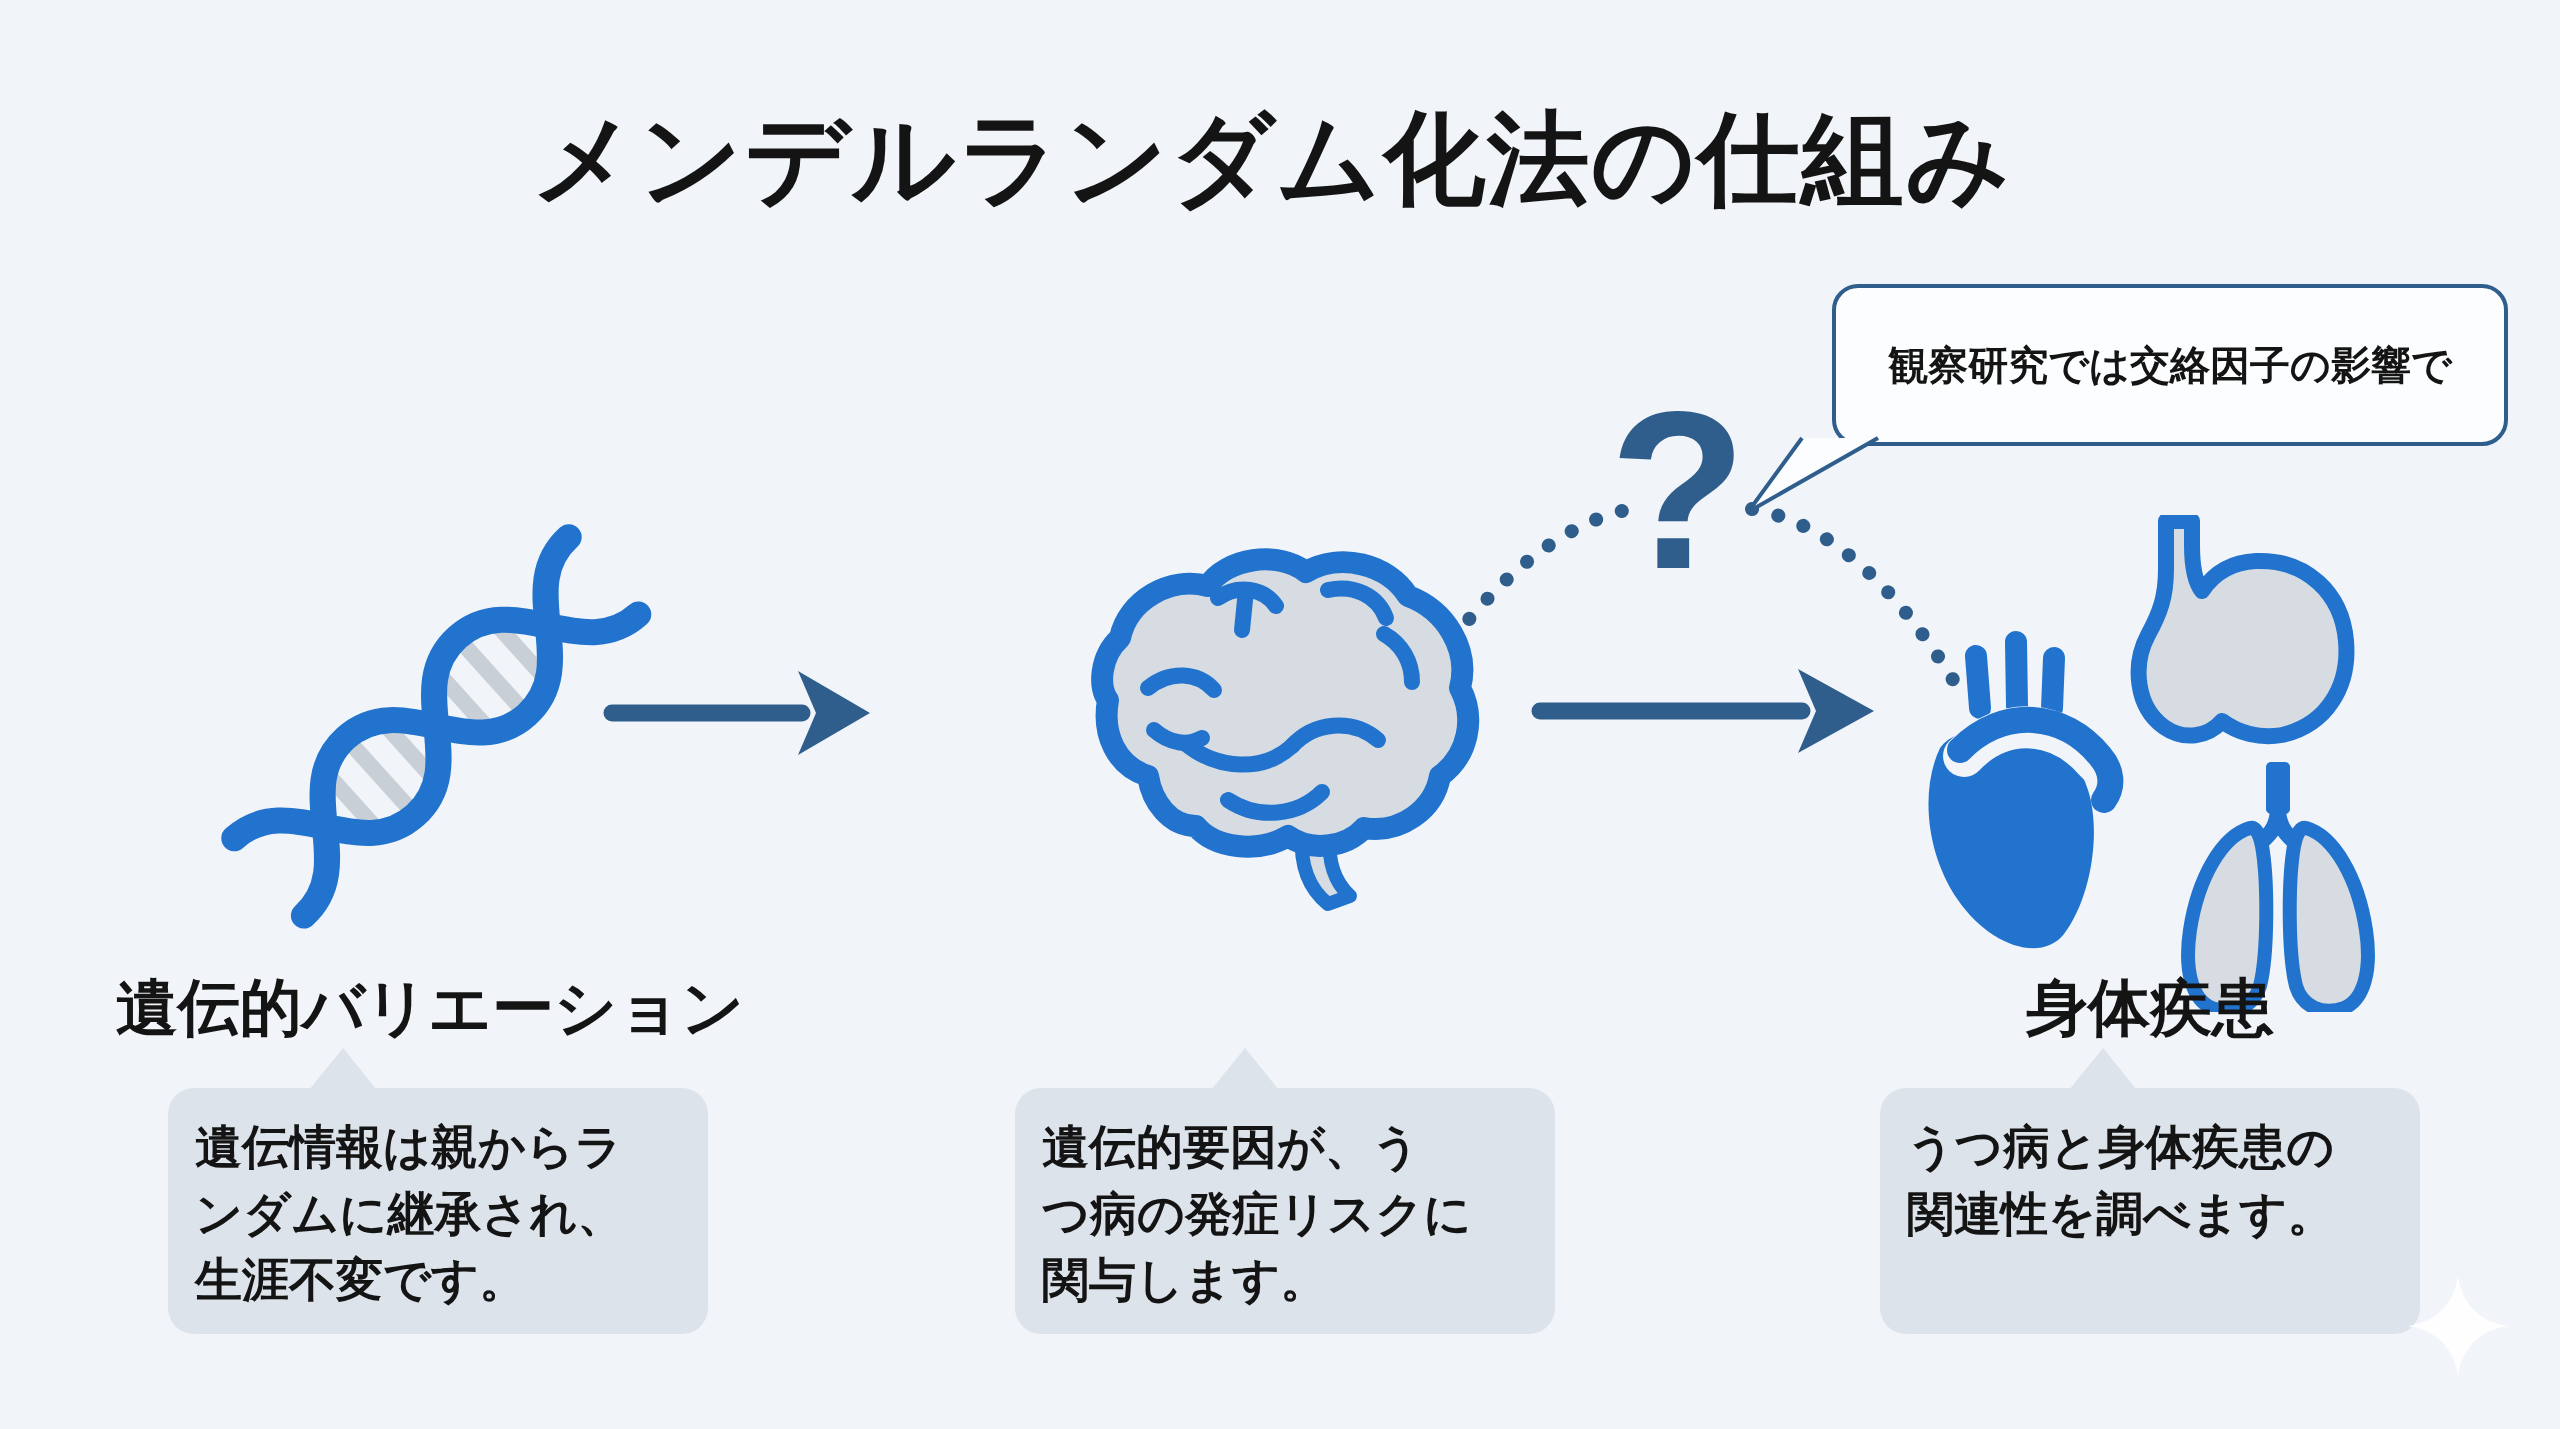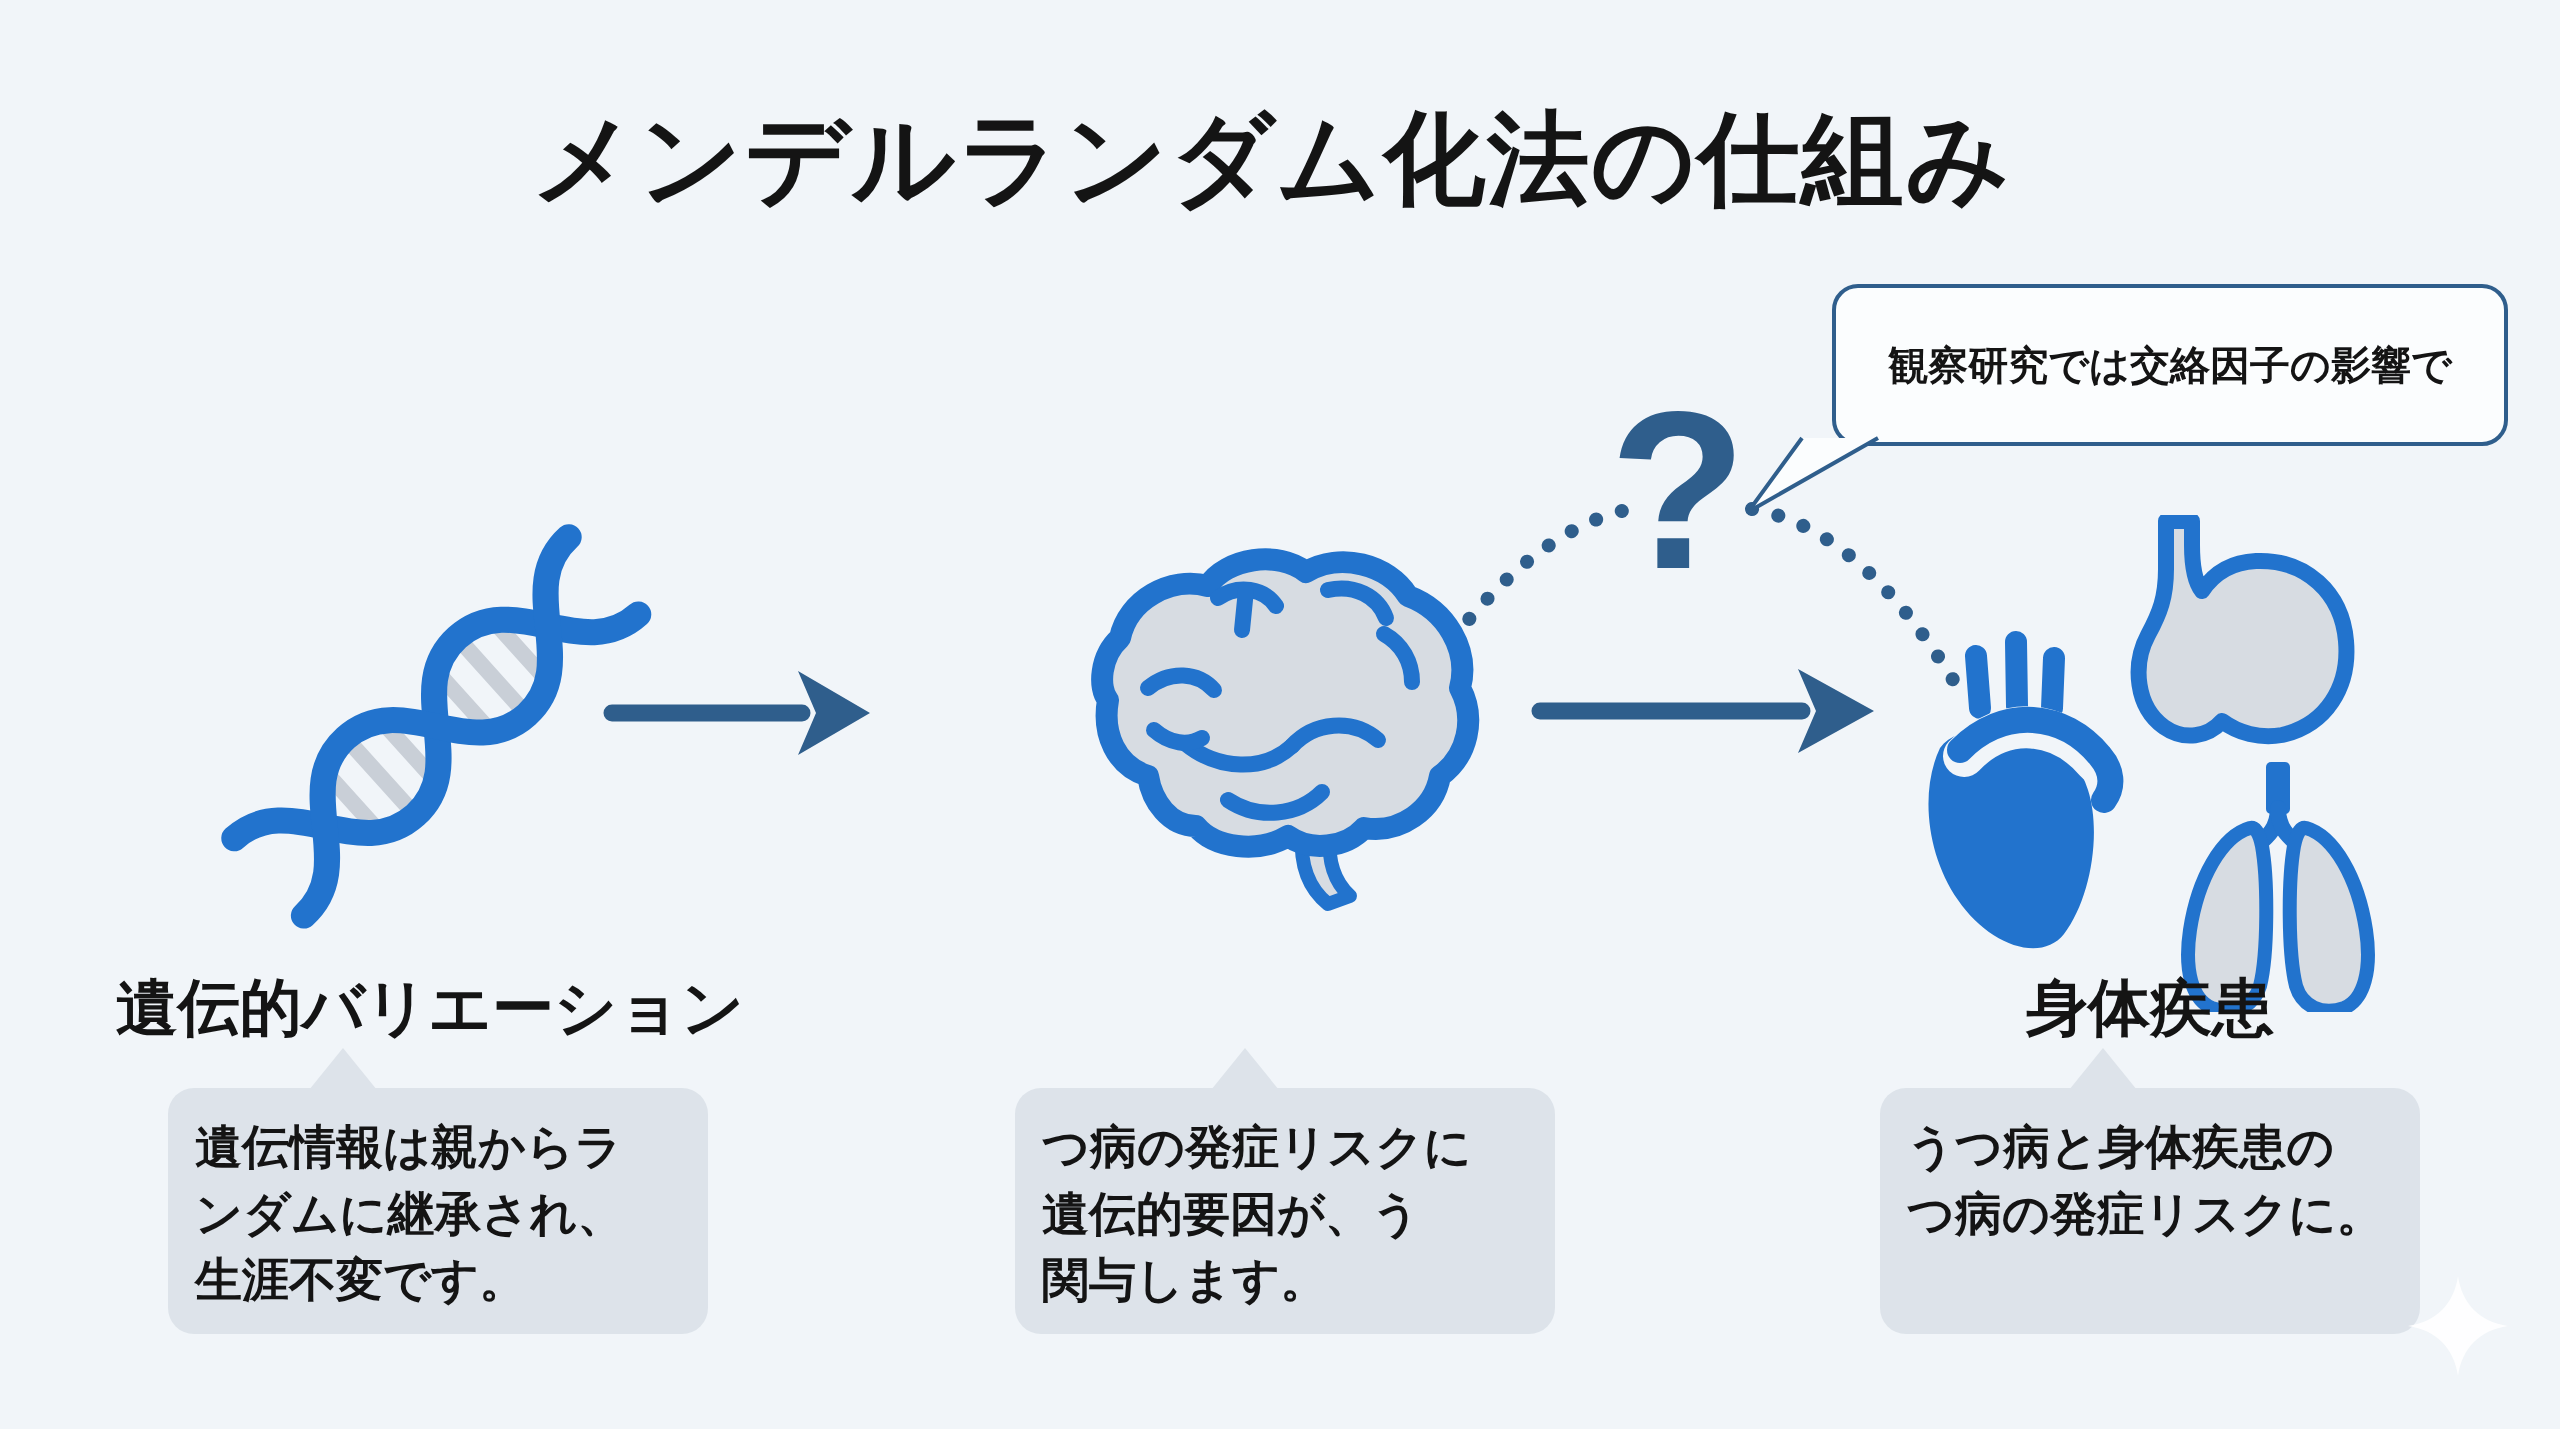--- a/index.html
+++ b/index.html
@@ -148,27 +148,27 @@
   <div class="label label-3">身体疾患</div>
 
   <div class="bubble bubble-1">
     <div class="tail tail-1"></div>
     <span class="b-line">遺伝情報は親からラ</span>
     <span class="b-line">ンダムに継承され、</span>
     <span class="b-line">生涯不変です。</span>
   </div>
   <div class="bubble bubble-2">
     <div class="tail tail-2"></div>
+    <span class="b-line">遺伝的要因が、う</span>
     <span class="b-line">つ病の発症リスクに</span>
-    <span class="b-line">遺伝的要因が、う</span>
     <span class="b-line">関与します。</span>
   </div>
   <div class="bubble bubble-3">
     <div class="tail tail-3"></div>
     <span class="b-line">うつ病と身体疾患の</span>
-    <span class="b-line">つ病の発症リスクに。</span>
+    <span class="b-line">関連性を調べます。</span>
   </div>
 
   <svg class="icon" style="left:2408px;top:1276px;" width="100" height="100" viewBox="0 0 100 100">
     <path d="M50,0 C54,28 72,46 100,50 C72,54 54,72 50,100 C46,72 28,54 0,50 C28,46 46,28 50,0 Z" class="sparkle-fill"></path>
   </svg>
 
 </div>
 
 </body></html>

